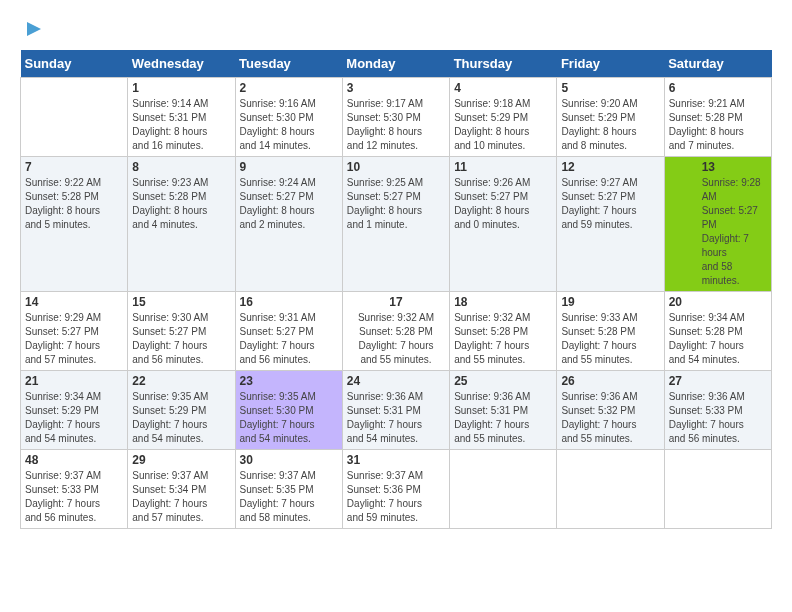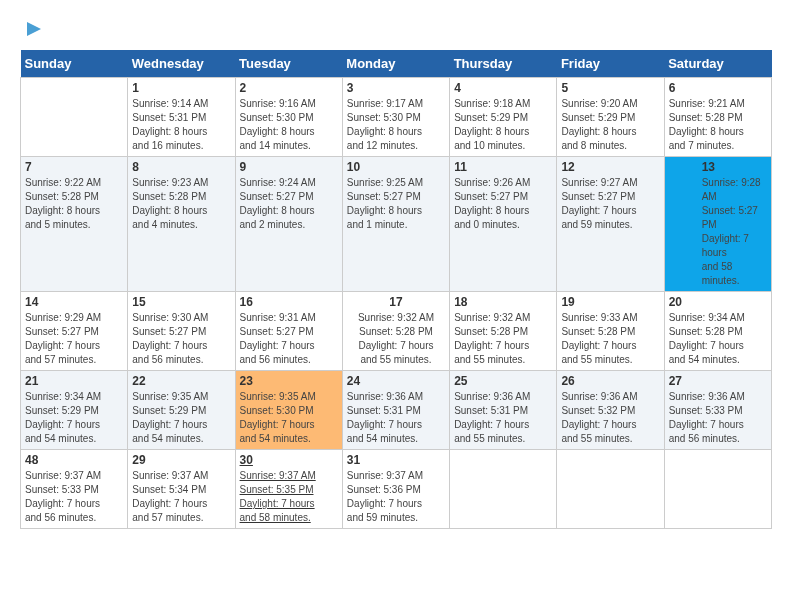--- a/index.html
+++ b/index.html
@@ -196,21 +196,21 @@
 Daylight: 8 hours
 and 0 minutes.</div>
           </td>
           <td style="background-color: rgb(240, 244, 248);">
             <span class="day-num">12</span>
             <div class="day-info" style="white-space: pre-line;">Sunrise: 9:27 AM
 Sunset: 5:27 PM
 Daylight: 7 hours
 and 59 minutes.</div>
           </td>
-          <td style="background-color: #0ea5e9; padding-left: 37px;">
+          <td style="background-color: #84cc16; padding-left: 37px;">
             <span class="day-num">13</span>
             <div class="day-info" style="white-space: pre-line;">Sunrise: 9:28 AM
 Sunset: 5:27 PM
 Daylight: 7 hours
 and 58 minutes.</div>
           </td>
         </tr>
         <tr>
           <td style="background-color: rgb(255, 255, 255); border-radius: 29px;">
             <span class="day-num">14</span>
@@ -270,21 +270,21 @@
 Daylight: 7 hours
 and 54 minutes.</div>
           </td>
           <td style="background-color: rgb(240, 244, 248);">
             <span class="day-num">22</span>
             <div class="day-info" style="white-space: pre-line;">Sunrise: 9:35 AM
 Sunset: 5:29 PM
 Daylight: 7 hours
 and 54 minutes.</div>
           </td>
-          <td style="background-color: #fdba74;">
+          <td style="background-color: #c4b5fd;">
             <span class="day-num">23</span>
             <div class="day-info" style="white-space: pre-line;">Sunrise: 9:35 AM
 Sunset: 5:30 PM
 Daylight: 7 hours
 and 54 minutes.</div>
           </td>
           <td style="background-color: rgb(240, 244, 248);">
             <span class="day-num">24</span>
             <div class="day-info" style="white-space: pre-line;">Sunrise: 9:36 AM
 Sunset: 5:31 PM
@@ -321,21 +321,21 @@
 Daylight: 7 hours
 and 56 minutes.</div>
           </td>
           <td style="background-color: rgb(255, 255, 255);">
             <span class="day-num">29</span>
             <div class="day-info" style="white-space: pre-line;">Sunrise: 9:37 AM
 Sunset: 5:34 PM
 Daylight: 7 hours
 and 57 minutes.</div>
           </td>
-          <td style="background-color: rgb(255, 255, 255); text-decoration: underline;">
+          <td style="background-color: rgb(255, 255, 255);">
             <span class="day-num">30</span>
             <div class="day-info" style="white-space: pre-line;">Sunrise: 9:37 AM
 Sunset: 5:35 PM
 Daylight: 7 hours
 and 58 minutes.</div>
           </td>
           <td style="background-color: rgb(255, 255, 255);">
             <span class="day-num">31</span>
             <div class="day-info" style="white-space: pre-line;">Sunrise: 9:37 AM
 Sunset: 5:36 PM

